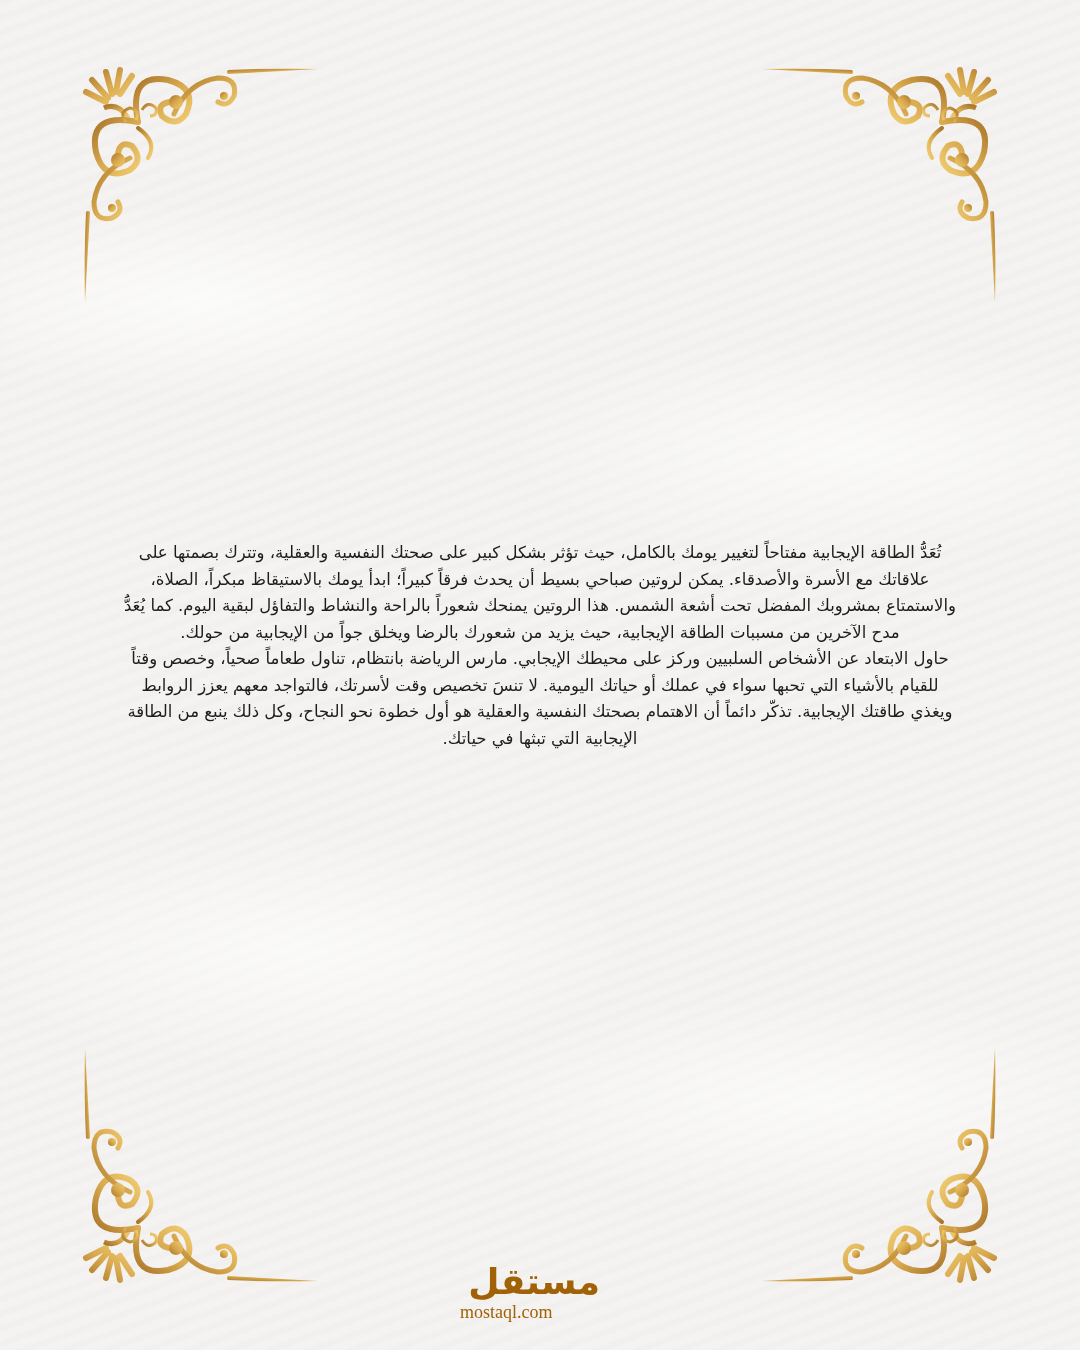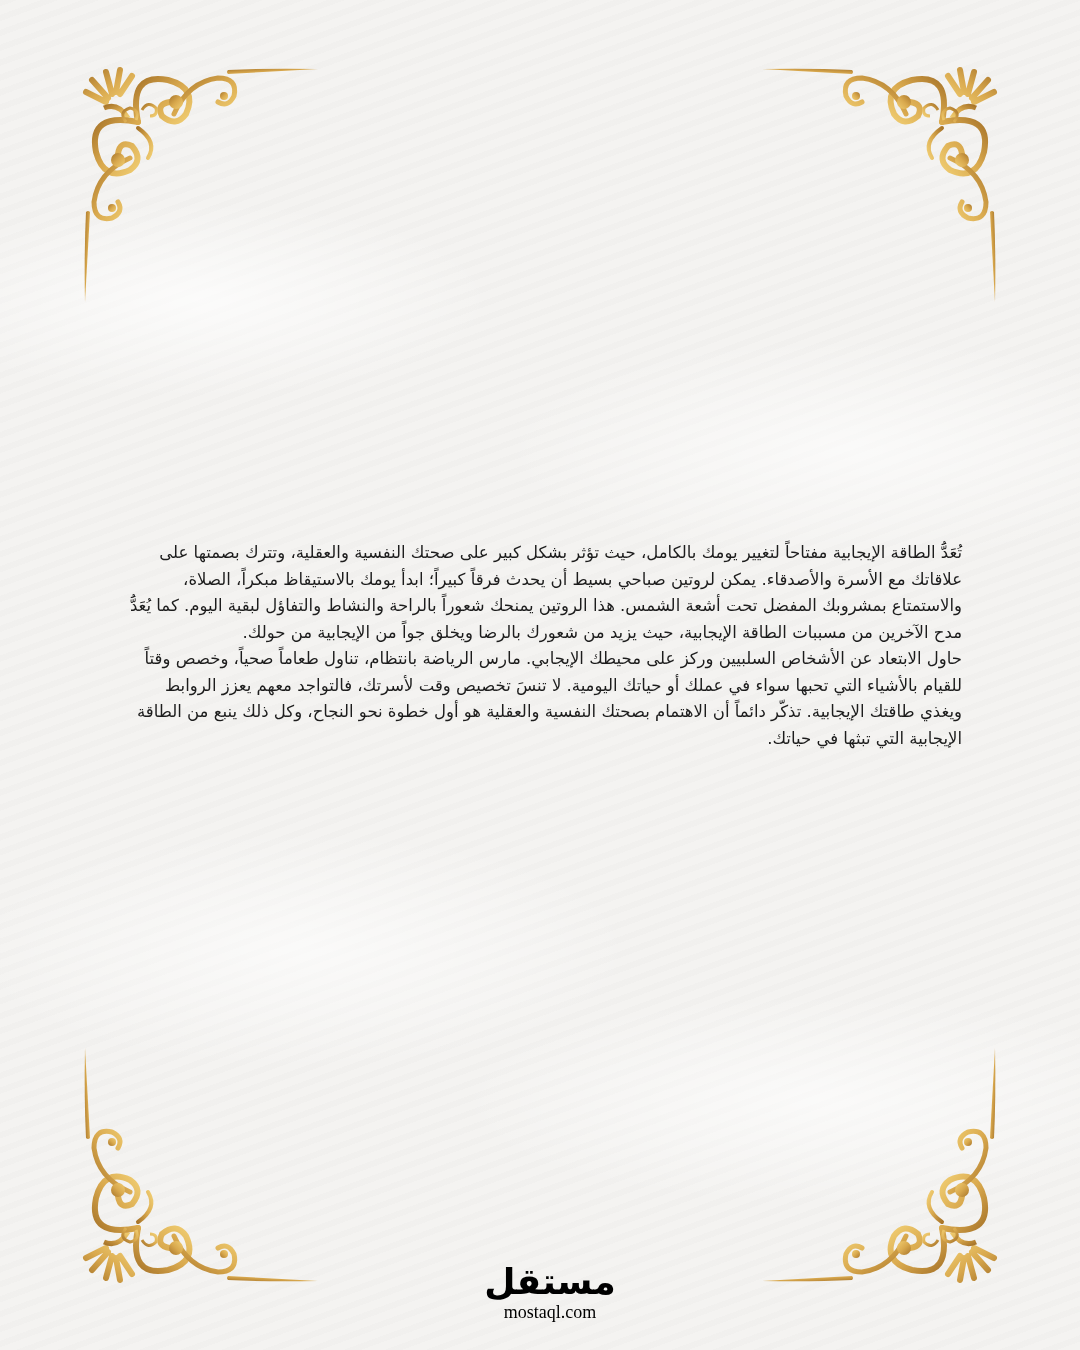--- a/index.html
+++ b/index.html
@@ -16,28 +16,28 @@
   }
   .corner { position:absolute; width:240px; height:240px; }
   .corner svg { width:100%; height:100%; display:block; }
   .tl { left:78px; top:62px; }
   .tr { right:78px; top:62px; transform:scaleX(-1); }
   .bl { left:78px; bottom:62px; transform:scaleY(-1); }
   .br { right:78px; bottom:62px; transform:scale(-1,-1); }
 
   .article {
     position:absolute; left:118px; top:540px; width:844px;
-    direction:rtl; text-align:right;
+    direction:rtl; text-align:center;
     font-size:16.5px; line-height:26.5px; color:#1c1c1c;
   }
   .article p { margin:0; }
 
   .watermark {
-    position:absolute; left:480px; top:1262px; width:140px; text-align:center;
-    color:#000000;
+    position:absolute; left:460px; top:1262px; width:140px; 
+    color:#a16207;
   }
   .wm-ar { font-size:36px; font-weight:bold; line-height:40px; direction:rtl; letter-spacing:1px; }
   .wm-en { font-size:18px; line-height:20px; font-family:Liberation Serif, serif; }
 </style>
 </head>
 <body>
 
 <svg width="0" height="0" style="position:absolute">
   <defs>
     <linearGradient id="gold" x1="0" y1="0" x2="1" y2="1">

